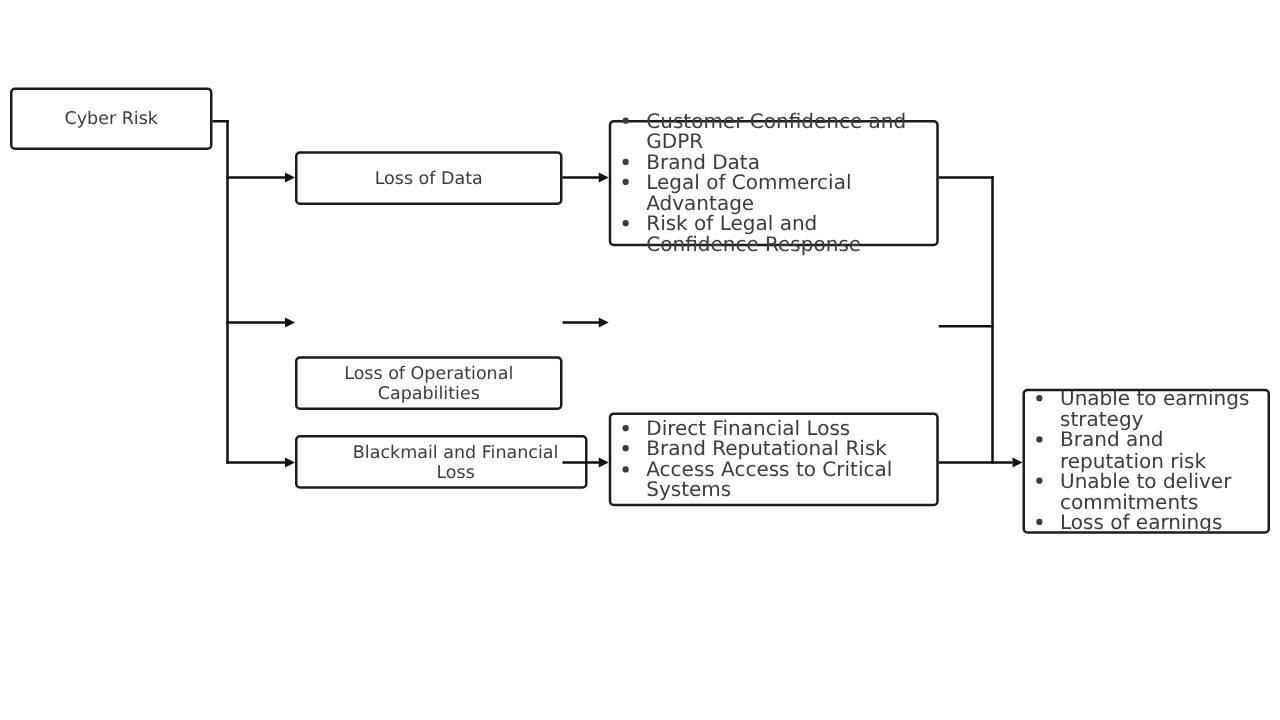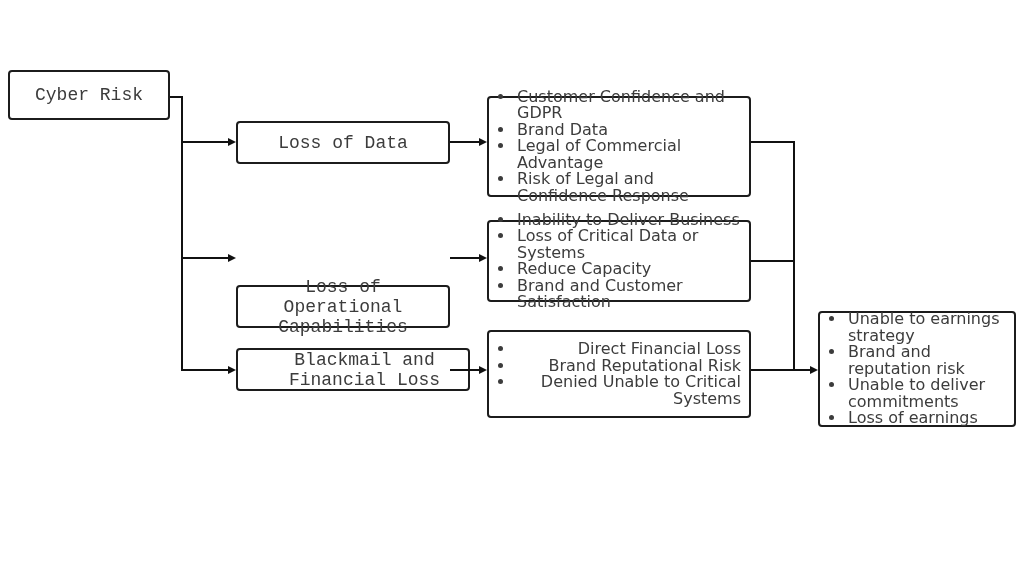--- a/index.html
+++ b/index.html
@@ -15,21 +15,21 @@
 
   .node {
     position: absolute;
     background: #ffffff;
     border: 2px solid #1c1c1c;
     border-radius: 4px;
     display: flex;
     align-items: center;
     justify-content: center;
   }
-  .label-node { font-size: 18px; text-align: center; padding: 2px 4px; font-family: Liberation Mono, monospace; }
+  .label-node { font-size: 14px; text-align: center; padding: 2px 4px; }
 
   .list-node { justify-content: flex-start; padding: 6px 8px 6px 6px; }
   .list-node ul {
     margin: 0;
     padding-left: 20px;
     list-style-type: disc;
     font-size: 16px;
     line-height: 16.5px;
   }
   .list-node li { padding-left: 2px; }
@@ -68,34 +68,26 @@
 
   <div class="node list-node" style="left:487px; top:96px; width:264px; height:101px;">
     <ul>
       <li>Customer Confidence and GDPR</li>
       <li>Brand Data</li>
       <li>Legal of Commercial Advantage</li>
       <li>Risk of Legal and Confidence Response</li>
     </ul>
   </div>
 
-  <div class="node list-node" style="left:487px; top:220px; width:264px; height:82px;">
-    <ul>
-      <li>Inability to Deliver Business</li>
-      <li>Loss of Critical Data or Systems</li>
-      <li>Reduce Capacity</li>
-      <li>Brand and Customer Satisfaction</li>
-    </ul>
-  </div>
 
-  <div class="node list-node" style="left:487px; top:330px; width:264px; height:88px;text-align:right;">
+  <div class="node list-node" style="left:487px; top:330px; width:264px; height:75px;">
     <ul>
       <li>Direct Financial Loss</li>
       <li>Brand Reputational Risk</li>
-      <li>Denied Unable to Critical Systems</li>
+      <li>Access Access to Critical Systems</li>
     </ul>
   </div>
 
   <div class="node list-node" style="left:818px; top:311px; width:198px; height:116px;">
     <ul>
       <li>Unable to earnings strategy</li>
       <li>Brand and reputation risk</li>
       <li>Unable to deliver commitments</li>
       <li>Loss of earnings</li>
     </ul>

